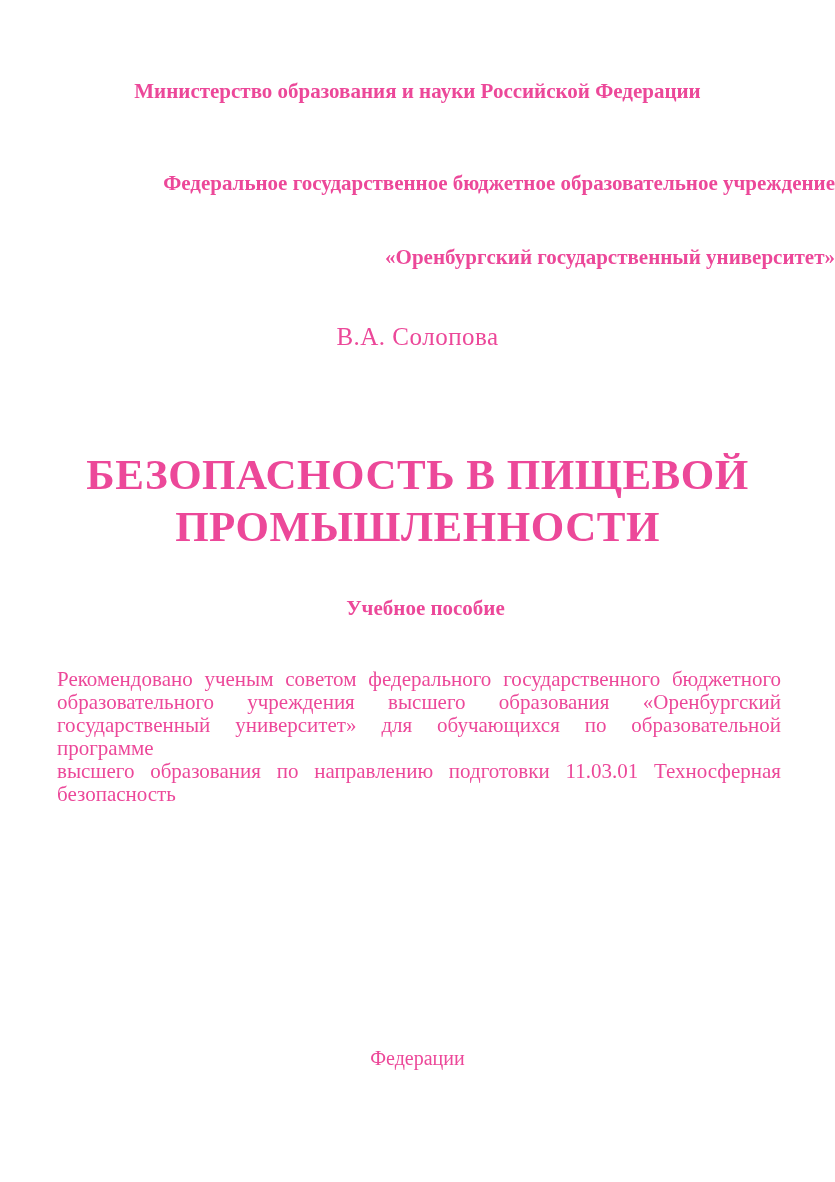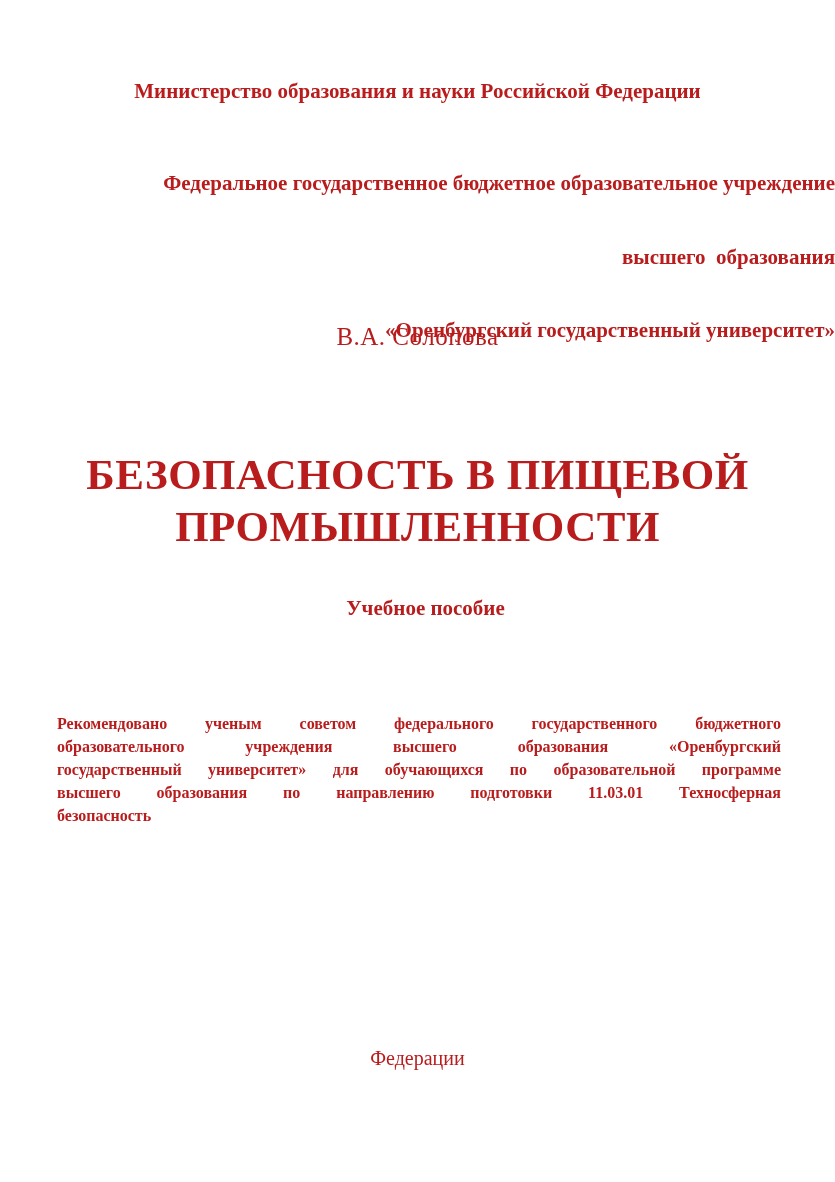--- a/index.html
+++ b/index.html
@@ -5,21 +5,21 @@
   html, body {
     margin: 0;
     padding: 0;
     background: #ffffff;
   }
   .page {
     position: relative;
     width: 835px;
     height: 1182px;
     background: #ffffff;
-    color: #b91c1c;
+    color: #ec4899;
     font-family: "Liberation Serif", "DejaVu Serif", serif;
     overflow: hidden;
   }
   .ministry {
     position: absolute;
     top: 79px;
     left: 0;
     width: 100%;
     text-align: center;
     font-size: 21px;
@@ -68,24 +68,23 @@
     text-align: center;
     font-size: 21px;
     font-weight: bold;
     line-height: 25px;
   }
   .recommendation {
     position: absolute;
     top: 668px;
     left: 57px;
     width: 724px;
-    font-size: 16px;
-    font-weight: bold;
+    font-size: 21px;
+    font-weight: normal;
     line-height: 23px;
-    margin-top: 44px;
   }
   .rec-line {
     text-align: justify;
     text-align-last: justify;
   }
   .rec-line.last {
     text-align: left;
     text-align-last: left;
   }
   .imprint {
@@ -101,21 +100,20 @@
 </style>
 </head>
 <body>
 
 <div class="page">
 
   <div class="ministry">Министерство образования и науки Российской Федерации</div>
 
   <div class="institution">
     <div>Федеральное государственное бюджетное образовательное учреждение</div>
-    <div>высшего  образования</div>
     <div>«Оренбургский государственный университет»</div>
   </div>
 
   <div class="author">В.А. Солопова</div>
 
   <div class="book-title">
     <div>БЕЗОПАСНОСТЬ В ПИЩЕВОЙ</div>
     <div>ПРОМЫШЛЕННОСТИ</div>
   </div>
 

